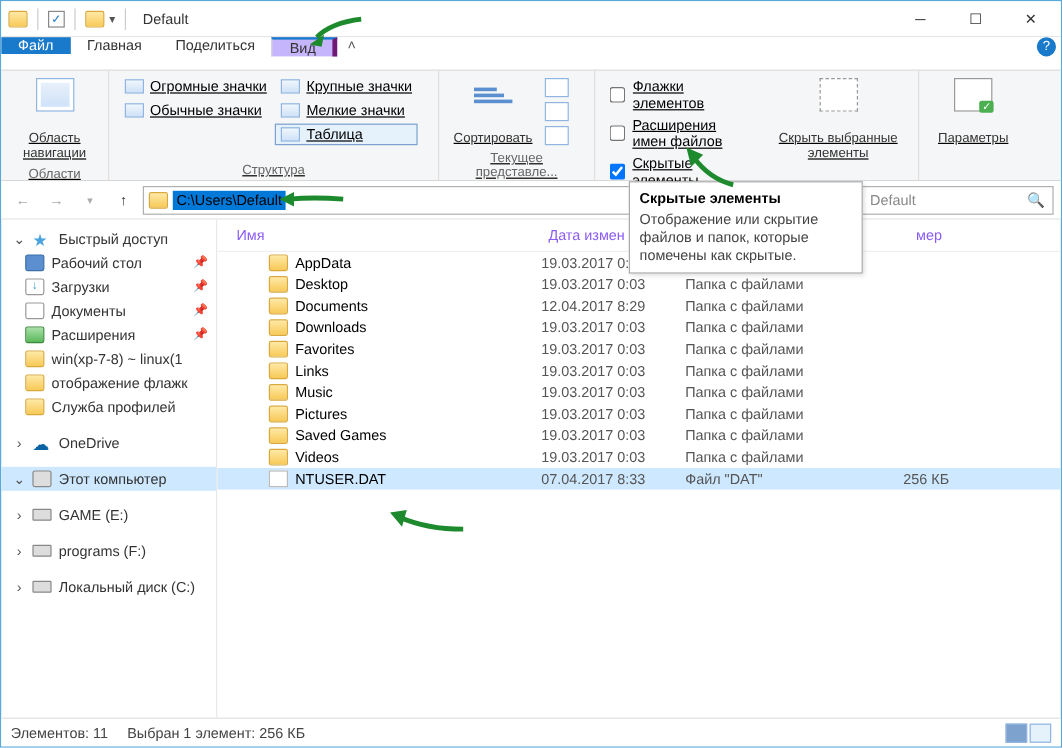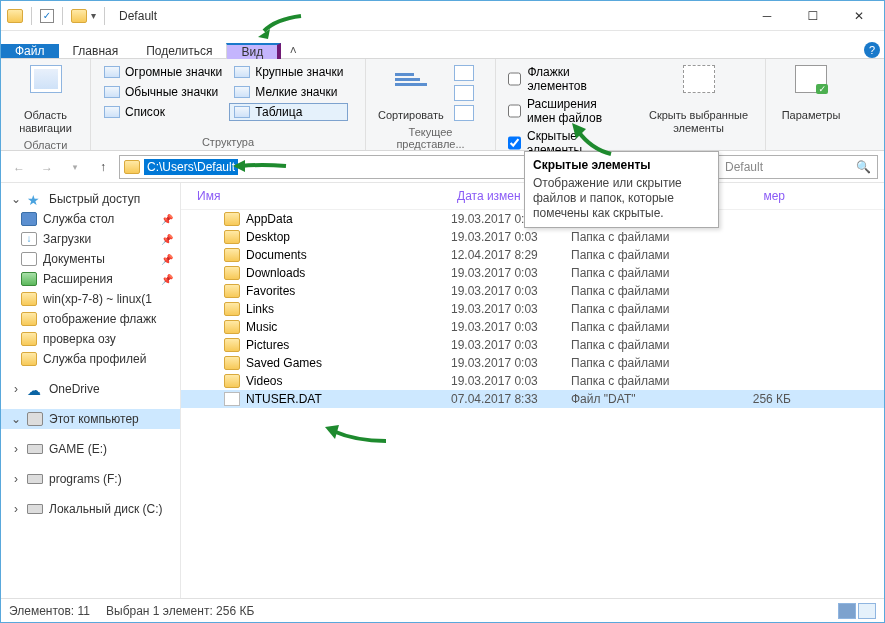--- a/index.html
+++ b/index.html
@@ -4,30 +4,30 @@
 <style>
 * { box-sizing: border-box; margin: 0; padding: 0; font-family: "Segoe UI", Tahoma, sans-serif; font-size: 12px; }
 body { background: #fff; width: 885px; height: 623px; overflow: hidden; position: relative; border: 1px solid #59a8dc; }
 .titlebar { height: 30px; display: flex; align-items: center; padding: 0 2px; background: #fff; border-bottom: 1px solid #e5e5e5; }
 .titlebar .icon-group { display: flex; align-items: center; gap: 4px; padding: 0 4px; }
 .titlebar .folder-small { width: 16px; height: 14px; background: linear-gradient(#ffe9a6,#f7c958); border: 1px solid #d9a93c; border-radius: 2px; }
 .titlebar .sep { width: 1px; height: 18px; background: #ccc; margin: 0 4px; }
 .titlebar .title { margin-left: 6px; color: #333; }
 .winbtns { margin-left: auto; display: flex; }
 .winbtn { width: 46px; height: 30px; display: flex; align-items: center; justify-content: center; color: #333; }
-.menubar { height: 28px; display: flex; align-items: flex-end; background: #fff; border-bottom: 1px solid #d8d8d8; }
+.menubar { height: 28px; display: flex; align-items: flex-start; background: #fff; border-bottom: 1px solid #d8d8d8; }
 .menutab { padding: 0 14px; display: flex; align-items: center; color: #333; position: relative; }
 .menutab.file { background: #1979ca; color: #fff; }
 .menutab.active { border-top: 2px solid #1979ca; border-left: 1px solid #d8d8d8; border-right: 4px solid #701a75; background: #c4b5fd; margin-bottom: -1px; }
 .help { margin-left: auto; width: 24px; display: flex; align-items: center; justify-content: center; }
 .help-icon { width: 16px; height: 16px; border-radius: 50%; background: #1979ca; color: #fff; font-size: 11px; display: flex; align-items: center; justify-content: center; }
 .expand-btn { width: 24px; display: flex; align-items: center; justify-content: center; color: #555; }
 
 .ribbon { height: 92px; background: #f5f6f7; display: flex; border-bottom: 1px solid #d8d8d8; }
-.rgroup { border-right: 1px solid #e0e0e0; padding: 4px 8px 2px 8px; display: flex; flex-direction: column; justify-content: space-between; }
+.rgroup { border-right: 1px solid #e0e0e0; padding: 4px 8px 2px 8px; display: flex; flex-direction: column; justify-content: space-between; text-decoration: underline; }
 .rgroup-label { text-align: center; color: #666; font-size: 11px; padding-top: 2px; }
 .rcol { display: flex; flex-direction: column; align-items: center; gap: 16px; padding: 2px 4px; }
 .nav-icon { width: 32px; height: 28px; background: #fff; border: 1px solid #8fb5e0; position: relative; }
 .nav-icon::after { content: ""; position: absolute; inset: 3px; background: linear-gradient(#e8f0fb,#cfe2f8); }
 .rlabel { font-size: 11px; color: #333; text-align: center; line-height: 13px; }
 .iconlist { display: flex; flex-direction: column; gap: 2px; }
 .iconitem { display: flex; align-items: center; gap: 5px; padding: 1px 4px; border: 1px solid transparent; font-size: 11px; }
 .iconitem.sel { border: 1px solid #7da2ce; background: #e5f1fb; }
 .smicon { width: 16px; height: 12px; background: linear-gradient(#f0f6fc,#cfe2f8); border: 1px solid #8fb5e0; }
 .sorticon { width: 32px; height: 28px; display: flex; flex-direction: column; gap: 2px; justify-content: center; }
@@ -40,21 +40,21 @@
 .checkrow input { width: 14px; height: 14px; }
 .hideicon { width: 32px; height: 28px; border: 1px dashed #999; background: #fff; }
 .paramicon { width: 32px; height: 28px; border: 1px solid #999; background: #fff; position: relative; }
 .paramicon::after { content: "✓"; position: absolute; right: -2px; bottom: -2px; background: #4caf50; color: #fff; font-size: 9px; padding: 0 2px; border-radius: 2px; }
 
 .navbar { height: 32px; display: flex; align-items: center; padding: 2px 6px; gap: 4px; background: #fff; border-bottom: 1px solid #e5e5e5; }
 .navarrow { width: 24px; height: 24px; display: flex; align-items: center; justify-content: center; color: #aaa; }
 .navarrow.active { color: #333; }
 .addrbar { flex: 1; height: 24px; border: 1px solid #b0b0b0; display: flex; align-items: center; background: #fff; }
 .addr-folder { width: 16px; height: 14px; margin: 0 4px; background: linear-gradient(#ffe9a6,#f7c958); border: 1px solid #d9a93c; border-radius: 2px; }
-.addr-text { background: #0078d7; color: #ffffff; padding: 1px 3px; font-size: 12px; }
+.addr-text { background: #0078d7; color: #000000; padding: 1px 3px; font-size: 12px; }
 .addr-drop { margin-left: auto; padding: 0 6px; color: #555; border-left: 1px solid #ddd; }
 .addr-refresh { padding: 0 6px; color: #555; border-left: 1px solid #ddd; }
 .searchbox { width: 160px; height: 24px; border: 1px solid #b0b0b0; display: flex; align-items: center; padding: 0 6px; color: #888; }
 .searchbox .sicon { margin-left: auto; color: #555; }
 
 .content { display: flex; height: calc(623px - 30px - 28px - 92px - 32px - 24px - 2px); }
 .sidebar { width: 180px; border-right: 1px solid #e8e8e8; overflow: hidden; padding-top: 6px; }
 .side-item { display: flex; align-items: center; gap: 6px; padding: 3px 6px 3px 20px; color: #333; white-space: nowrap; }
 .side-item.header { padding-left: 10px; font-weight: 400; }
 .side-item.header .tw { color: #555; }
@@ -144,24 +144,20 @@
     <div style="display:flex;gap:2px">
       <div class="iconlist">
         <div class="iconitem">
             <span class="smicon"></span>
             <span>Огромные значки</span>
           </div>
         <div class="iconitem">
             <span class="smicon"></span>
             <span>Обычные значки</span>
           </div>
-        <div class="iconitem">
-            <span class="smicon"></span>
-            <span>Список</span>
-          </div>
       </div>
       <div class="iconlist">
         <div class="iconitem">
             <span class="smicon"></span>
             <span>Крупные значки</span>
           </div>
         <div class="iconitem">
             <span class="smicon"></span>
             <span>Мелкие значки</span>
           </div>
@@ -242,21 +238,21 @@
 
 <div class="content">
   <div class="sidebar">
     <div class="side-item header">
         <span class="tw">⌄</span>
         <span class="si star">★</span>
         <span>Быстрый доступ</span>
       </div>
     <div class="side-item">
         <span class="si desk"></span>
-        <span>Служба стол</span>
+        <span>Рабочий стол</span>
         <span class="pin">📌</span>
       </div>
     <div class="side-item">
         <span class="si dl"></span>
         <span>Загрузки</span>
         <span class="pin">📌</span>
       </div>
     <div class="side-item">
         <span class="si doc"></span>
         <span>Документы</span>
@@ -267,24 +263,20 @@
         <span>Расширения</span>
         <span class="pin">📌</span>
       </div>
     <div class="side-item">
         <span class="si"></span>
         <span>win(xp-7-8) ~ linux(1</span>
       </div>
     <div class="side-item">
         <span class="si"></span>
         <span>отображение флажк</span>
-      </div>
-    <div class="side-item">
-        <span class="si"></span>
-        <span>проверка озу</span>
       </div>
     <div class="side-item">
         <span class="si"></span>
         <span>Служба профилей</span>
       </div>
     <div class="side-gap"></div>
     <div class="side-item header">
         <span class="tw">›</span>
         <span class="si onedrive">☁</span>
         <span>OneDrive</span>

